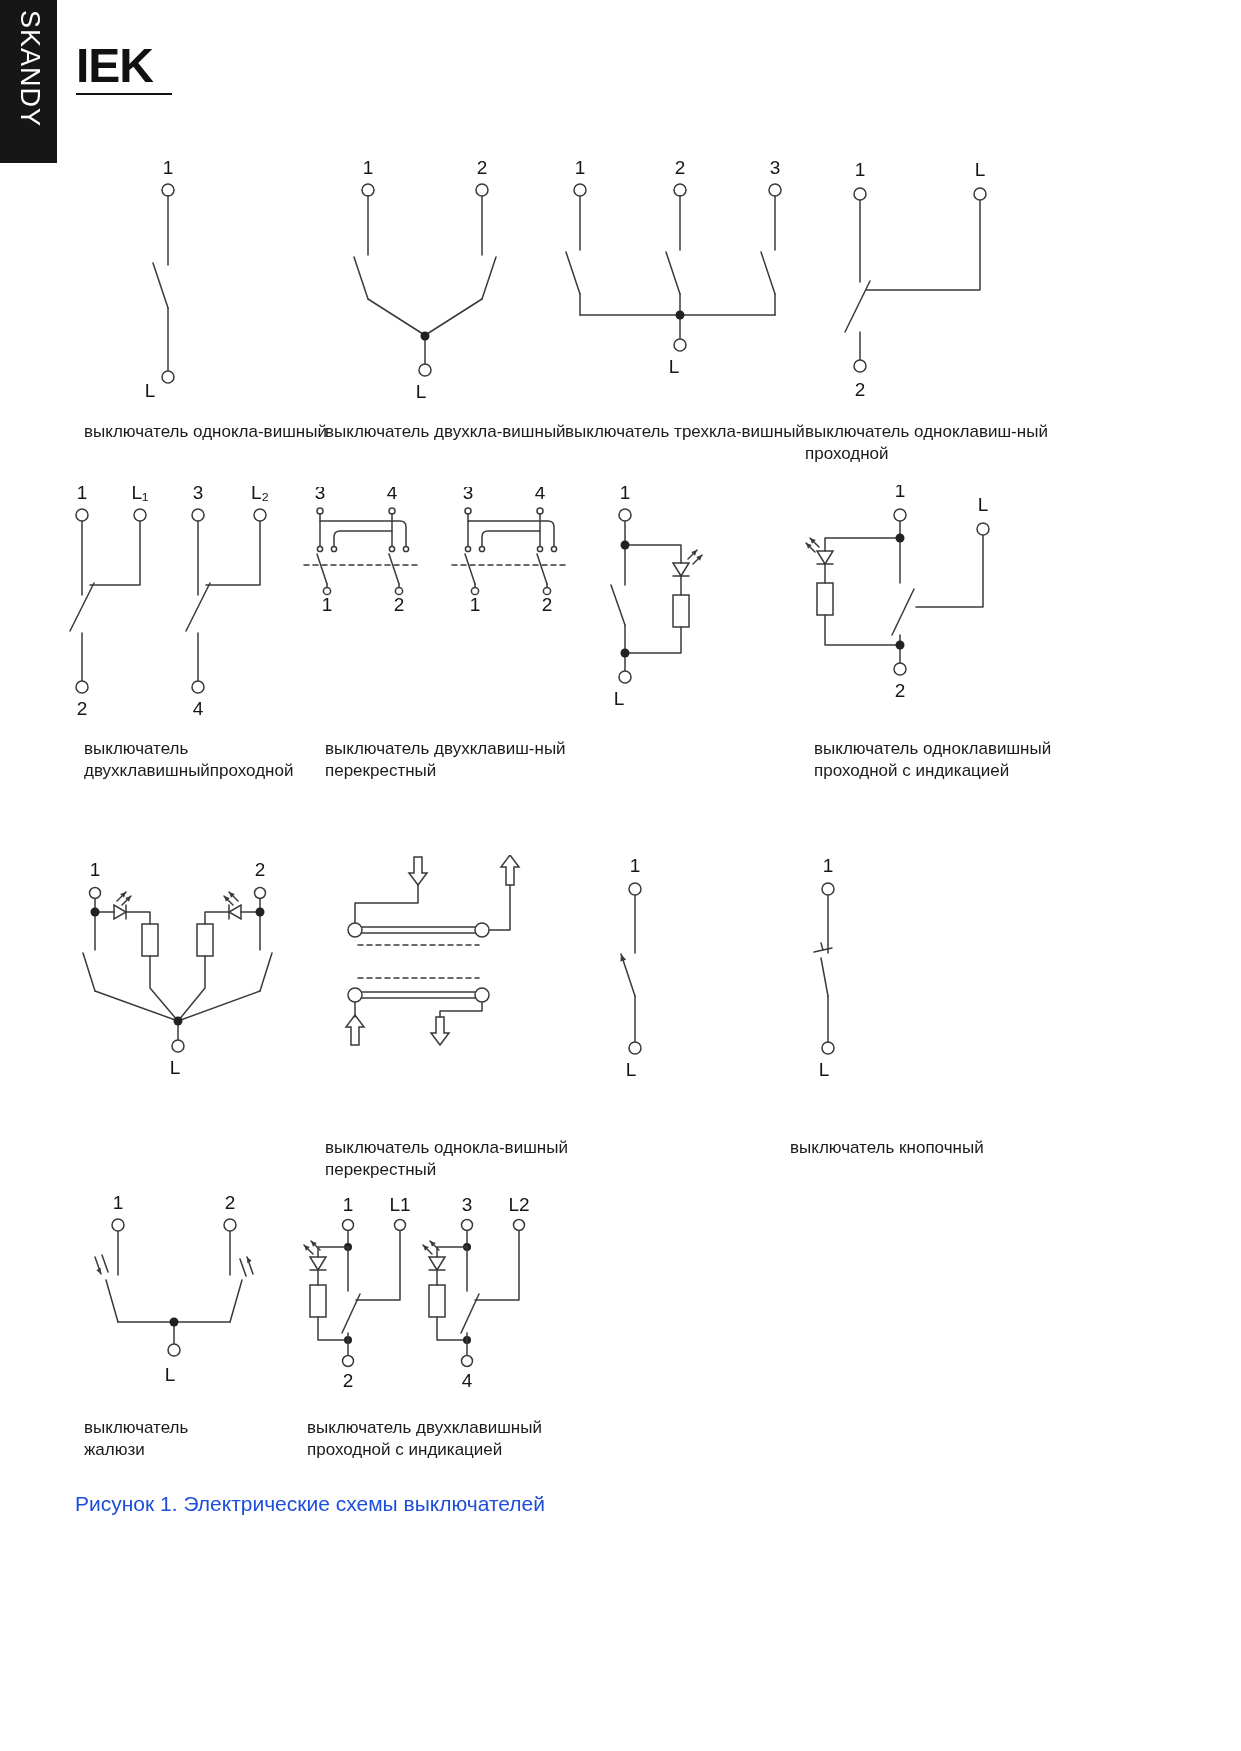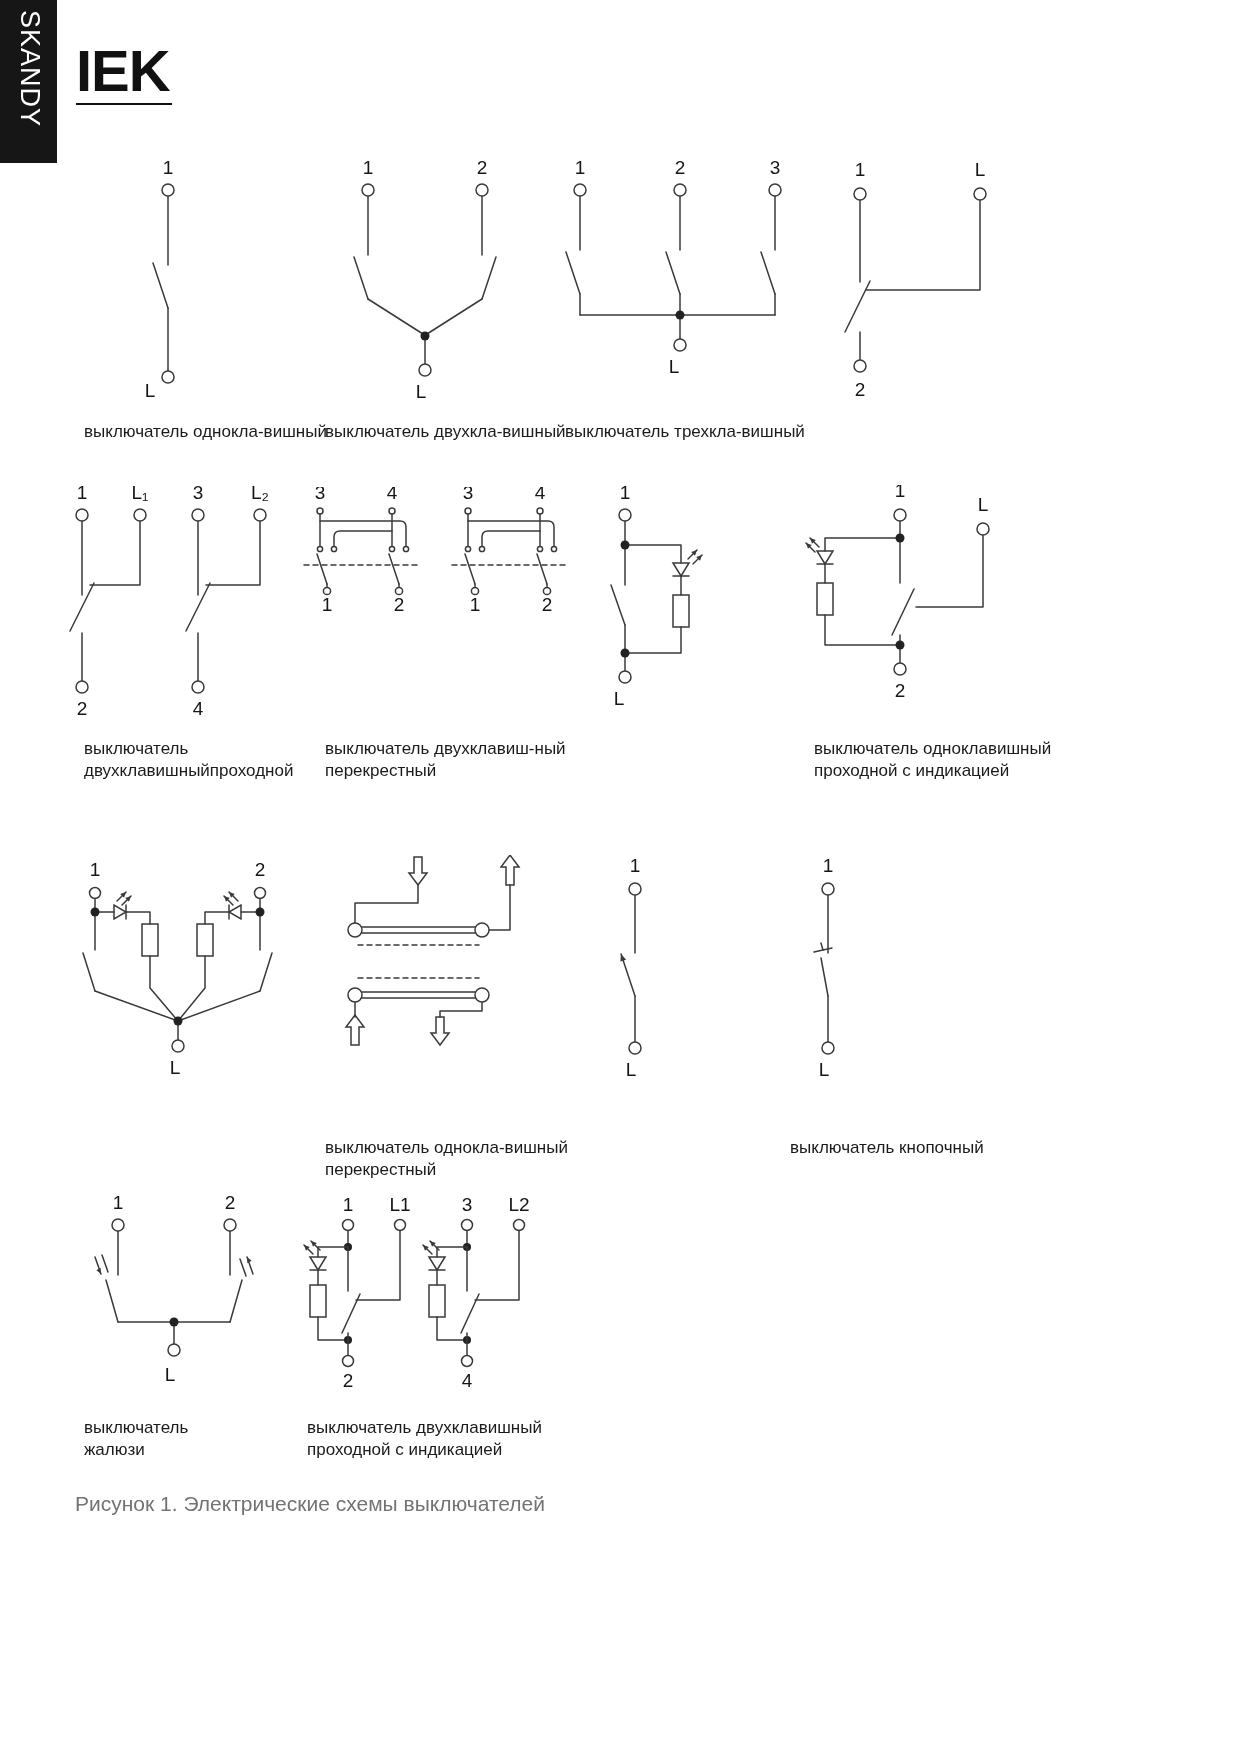--- a/index.html
+++ b/index.html
@@ -14,26 +14,26 @@
   .page { position: absolute; inset: 0; overflow: hidden; }
 
   .side-brand { position: absolute; left: 0; top: 0; width: 57px; height: 163px; background: #161616; }
   .brand-text {
     position: absolute; left: 45px; top: 10px;
     color: #fff; font-size: 27px; letter-spacing: 1px; font-weight: 400;
     transform: rotate(90deg); transform-origin: 0 0; white-space: nowrap;
   }
 
   .logo { position: absolute; left: 76px; top: 42px; width: 110px; }
-  .logo-text { font-size: 58px; font-weight: 800; letter-spacing: -1px; line-height: 1; color: #111; }
+  .logo-text { font-size: 48px; font-weight: 800; letter-spacing: -1px; line-height: 1; color: #111; }
   .logo-rule { margin-top: 3px; height: 2px; background: #111; width: 96px; }
 
   .diag { position: absolute; }
   .cap { position: absolute; font-size: 17px; line-height: 1.28; white-space: pre-line; color: #1b1b1b; }
-  .fig-caption { position: absolute; left: 75px; top: 1492px; font-size: 21px; color: #737373; }
+  .fig-caption { position: absolute; left: 75px; top: 1492px; font-size: 21px; color: #1d4ed8; }
 
   .wire { stroke: #3a3a3a; stroke-width: 1.5; fill: none; stroke-linecap: round; stroke-linejoin: round; }
   .term { fill: #fff; stroke: #3a3a3a; stroke-width: 1.5; }
   .dot  { fill: #222; stroke: none; }
   .sym  { stroke: #3a3a3a; stroke-width: 1.5; fill: none; }
   .dash { stroke-dasharray: 5 4; }
   .arrowfill { fill: #3a3a3a; stroke: none; }
   text.lbl { font-size: 19px; fill: #161616; text-anchor: middle; font-family: "Liberation Sans", sans-serif; }
 </style>
 </head>
@@ -181,20 +181,22 @@
       <line class="wire" x1="60" y1="172" x2="60" y2="200"></line>
     </g>
     <line class="wire" x1="45" y1="172" x2="70" y2="121"></line>
     <circle class="term" cx="60" cy="206" r="6"></circle>
     <text class="lbl" x="60" y="236">2</text>
   </svg>
 
   <div class="cap" style="left:84px;top:421px;width:245px">выключатель однокла-вишный</div>
   <div class="cap" style="left:325px;top:421px;width:245px">выключатель двухкла-вишный</div>
   <div class="cap" style="left:565px;top:421px;width:245px">выключатель трехкла-вишный</div>
+  <div class="cap" style="left:805px;top:421px;width:245px">выключатель одноклавиш-ный
+проходной</div>
 
   <svg class="diag" style="left:60px;top:485px" width="240" height="240" viewBox="0 0 240 240">
     <text class="lbl" x="22" y="14">1</text>
     <text class="lbl" x="80" y="14">L₁</text>
     <text class="lbl" x="138" y="14">3</text>
     <text class="lbl" x="200" y="14">L₂</text>
     <circle class="term" cx="22" cy="30" r="6"></circle>
     <circle class="term" cx="80" cy="30" r="6"></circle>
     <circle class="term" cx="138" cy="30" r="6"></circle>
     <circle class="term" cx="200" cy="30" r="6"></circle>

